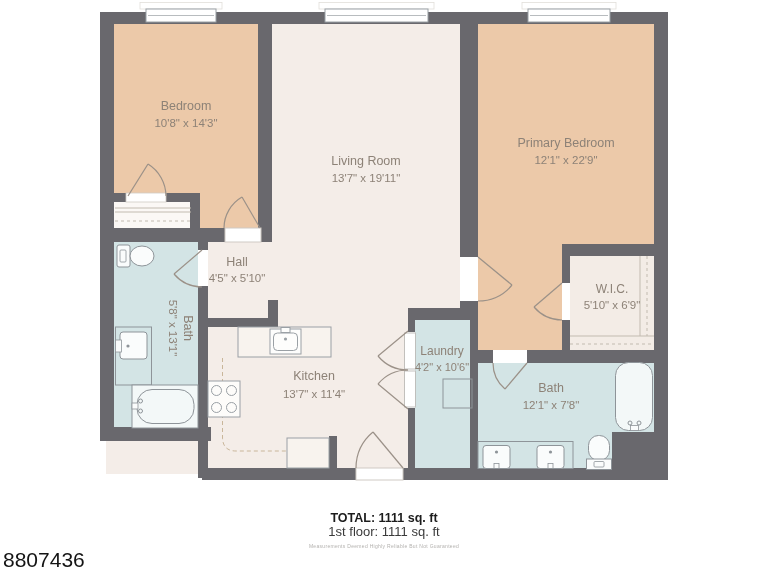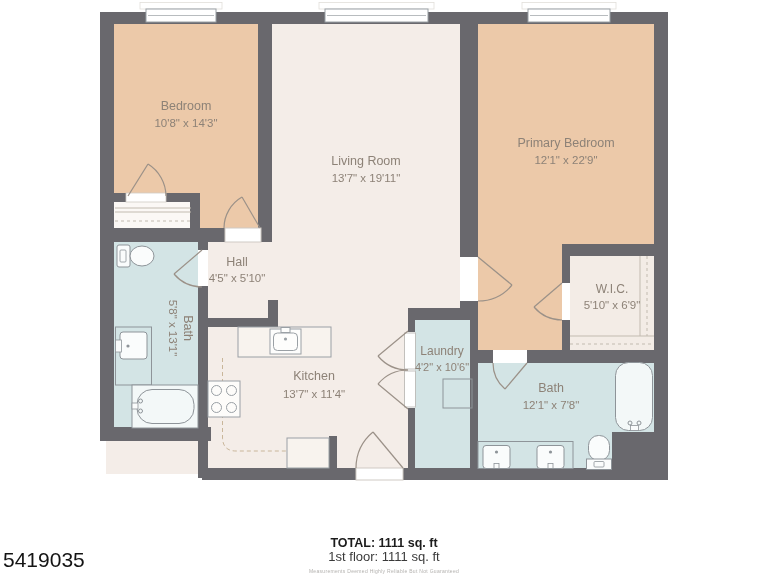--- a/index.html
+++ b/index.html
@@ -1,21 +1,21 @@
 <!DOCTYPE html>
 <html><head>
 <meta charset="utf-8">
 <style>
   html,body{margin:0;padding:0;background:#ffffff;}
   .stage{position:relative;width:768px;height:576px;background:#ffffff;overflow:hidden;
          font-family:"Liberation Sans",sans-serif;}
   .plan-svg{position:absolute;left:0;top:0;}
   .room-label{fill:#8d8277;}
   .summary{position:absolute;left:0;top:511px;width:768px;text-align:center;color:#3a3a3a;}
-  .summary .total{font-size:12.5px;font-weight:bold;color:#1c1c1c;line-height:14px;margin-top:25px;}
+  .summary .total{font-size:12.5px;font-weight:bold;color:#1c1c1c;line-height:14px;}
   .summary .floor{font-size:13px;line-height:13px;}
   .summary .excluded{font-size:12px;line-height:14px;}
   .summary .disclaimer{font-size:5px;color:#b3b1ae;margin-top:5px;letter-spacing:.3px;}
   .listing-id{position:absolute;left:3px;top:548px;font-size:21px;color:#141414;}
   text{user-select:none;}
 </style>
 </head>
 <body>
 
 <div class="stage">
@@ -236,14 +236,14 @@
       <text x="551" y="409" font-size="11.5">12'1" x 7'8"</text>
     </g>
   </svg>
 
   <div class="summary">
     <div class="total">TOTAL: 1111 sq. ft</div>
     <div class="floor">1st floor: 1111 sq. ft</div>
     <div class="disclaimer">Measurements Deemed Highly Reliable But Not Guaranteed</div>
   </div>
 
-  <div class="listing-id">5419035</div>
+  <div class="listing-id">8807436</div>
 </div>
 
 </body></html>

